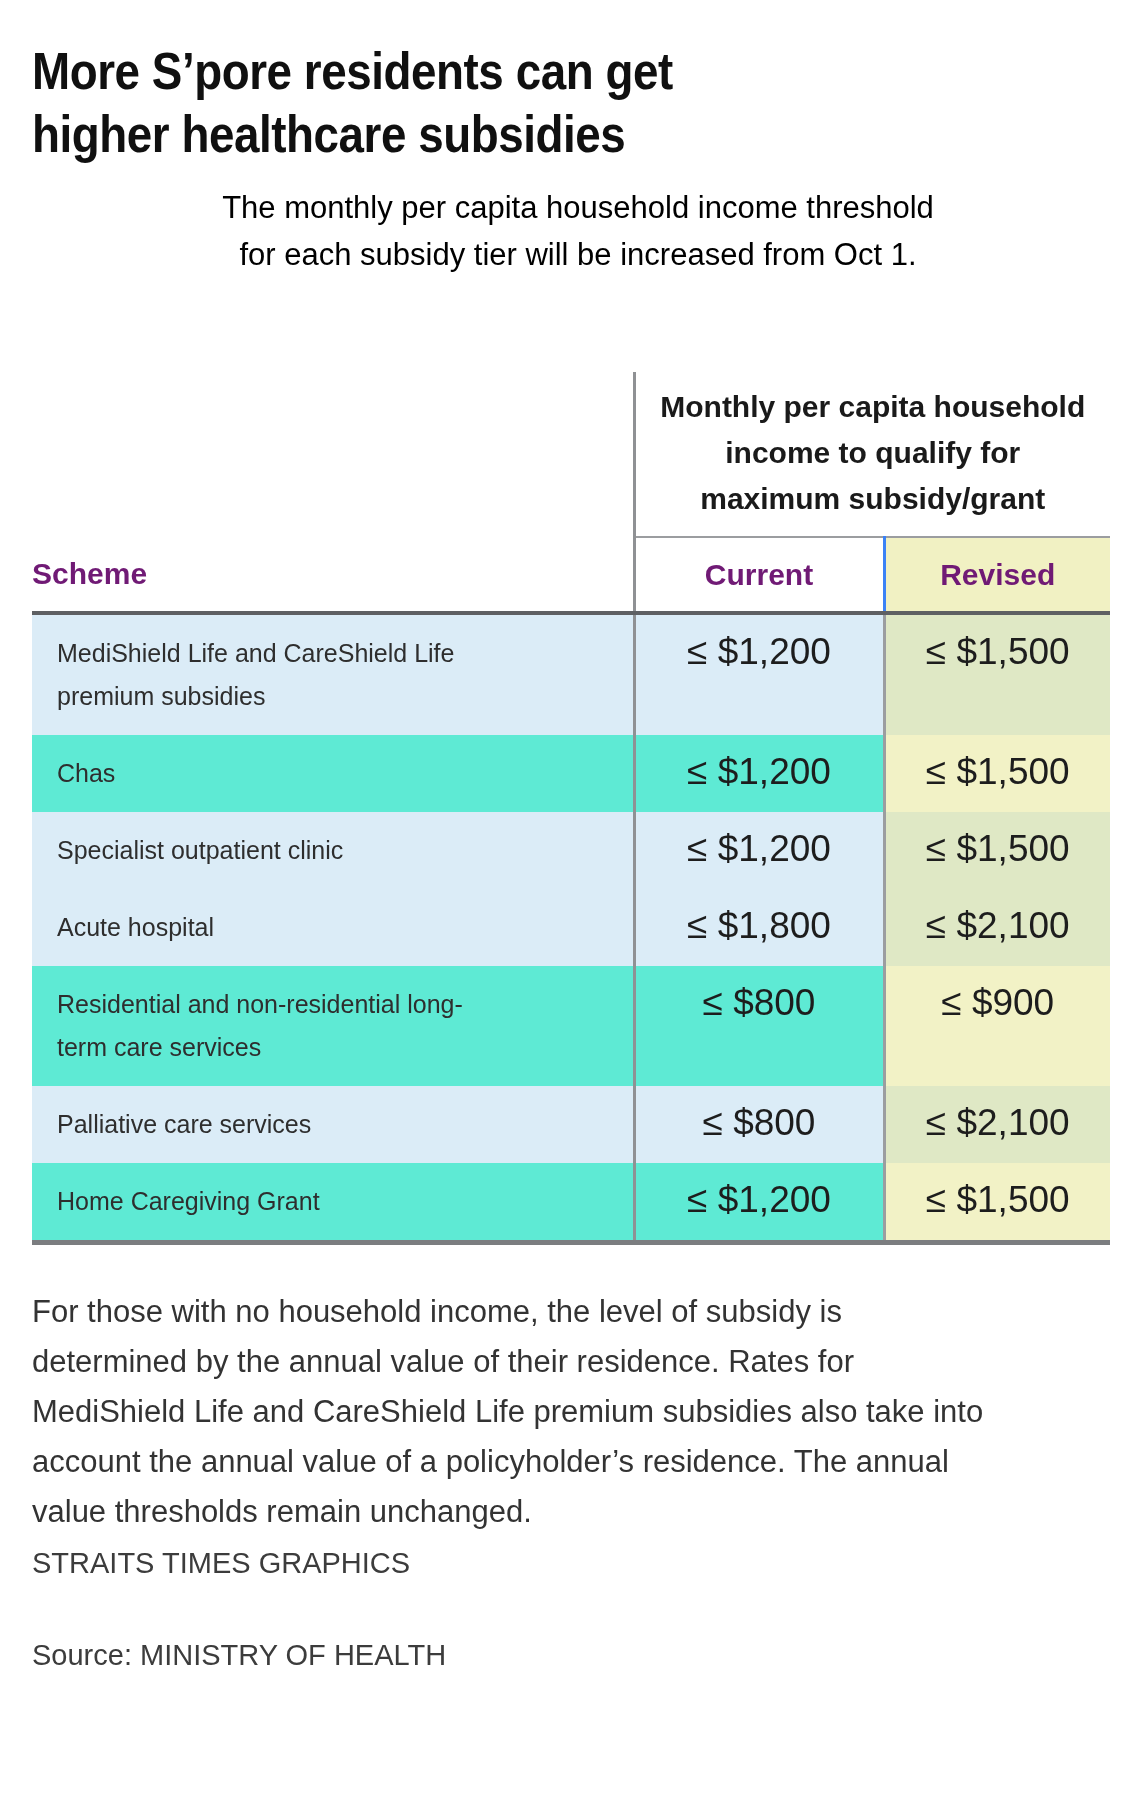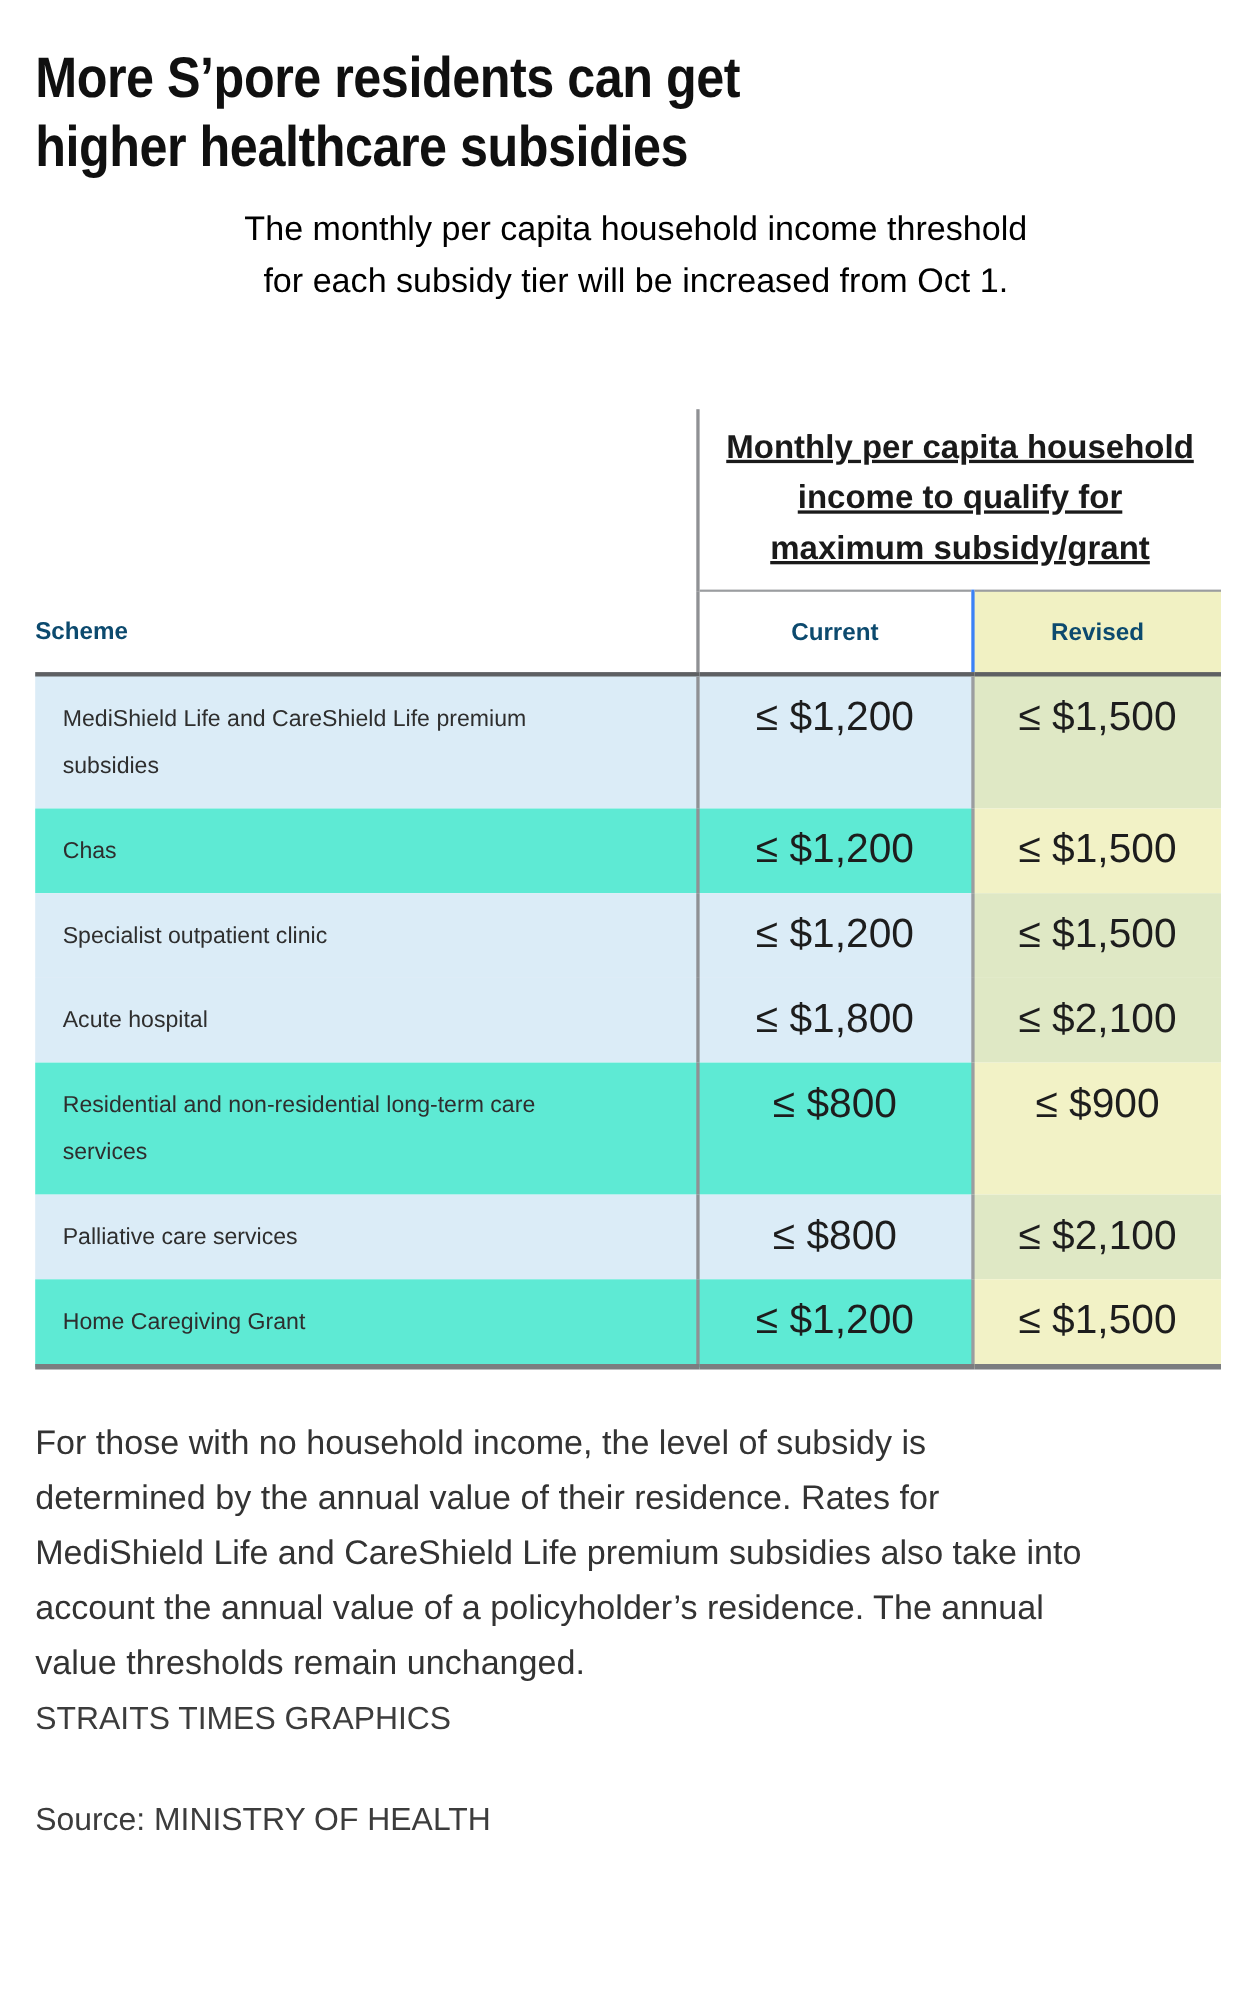--- a/index.html
+++ b/index.html
@@ -54,46 +54,45 @@
     border-left: 3px solid #8f9194;
     border-bottom: 2px solid #9b9da0;
     text-align: center;
     font-weight: 700;
     font-size: 30px;
     line-height: 46px;
     color: #1a1a1a;
     padding: 12px 0 14px 0;
     white-space: pre-line;
     vertical-align: bottom;
-    text-decoration: underline;
   }
   tr.colhead th {
     border-bottom: 4px solid #5e6063;
     font-weight: 700;
-    font-size: 22px;
-    color: #0c4a6e;
+    font-size: 30px;
+    color: #701a75;
     height: 73px;
     vertical-align: middle;
     padding: 0;
   }
   th.scheme {
     text-align: left;
     padding-left: 25px;
   }
   th.current {
     border-left: 3px solid #8f9194;
     text-align: center;
   }
   th.revised {
     border-left: 3px solid #3b82f6;
     background: #f1f1c3;
     text-align: center;
   }
   tbody td.label {
-    font-size: 21px;
+    font-size: 25px;
     line-height: 43px;
     font-weight: 400;
     color: #2e2e2e;
     padding: 17px 125px 17px 25px;
     vertical-align: top;
   }
   tbody td.val {
     font-size: 37px;
     line-height: 43px;
     font-weight: 400;

